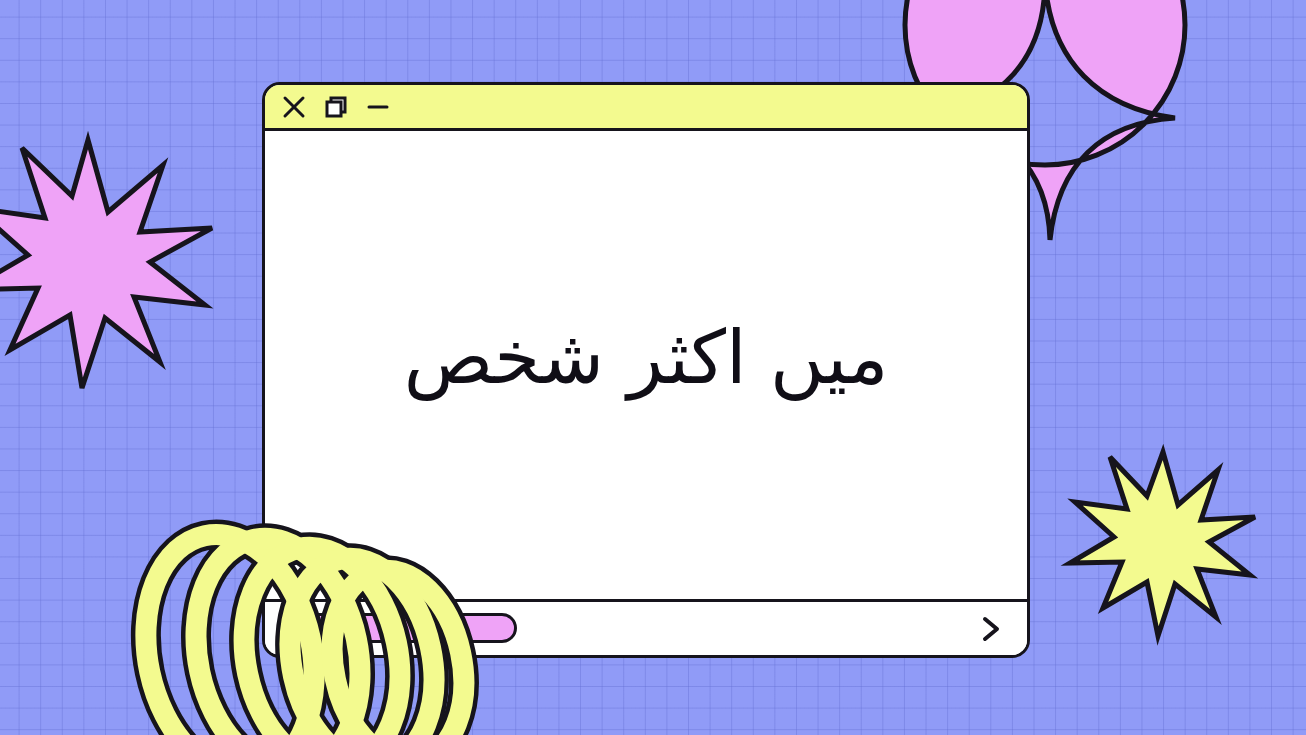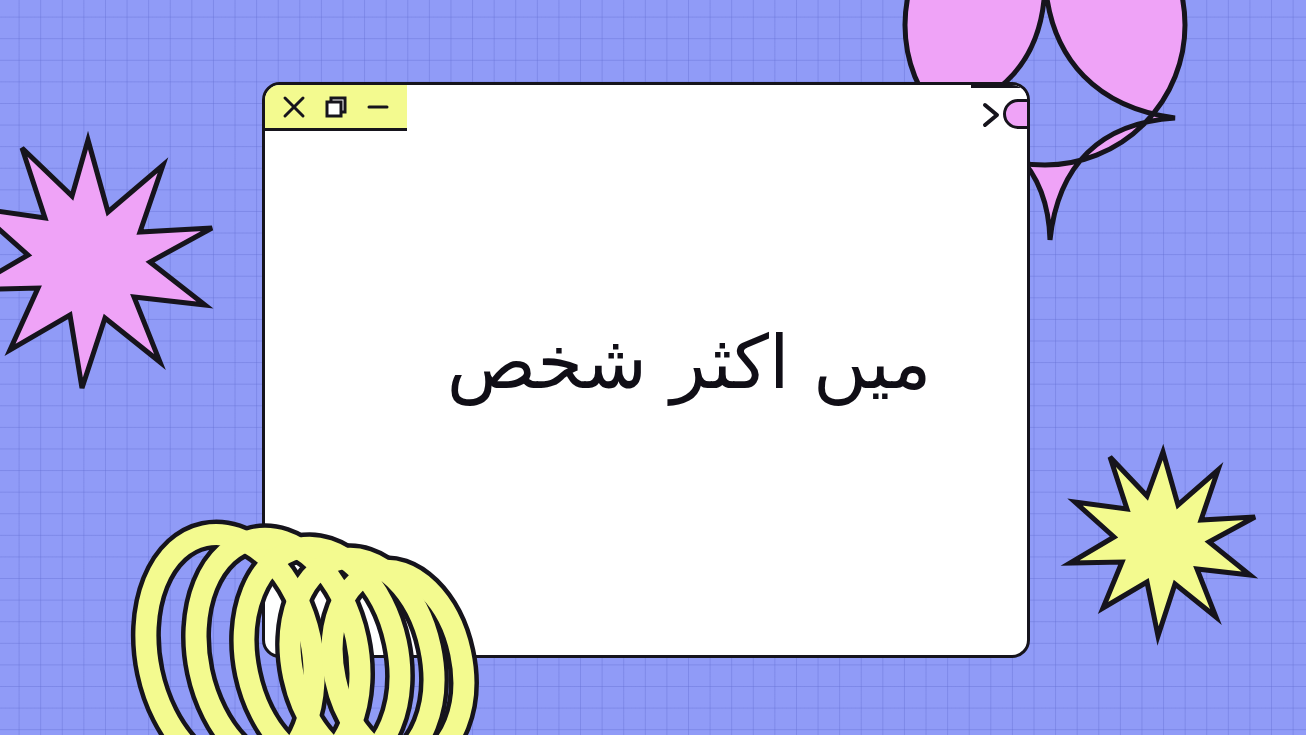--- a/index.html
+++ b/index.html
@@ -46,21 +46,21 @@
     left: 262px;
     top: 82px;
     width: 768px;
     height: 576px;
     z-index: 20;
     border: 3px solid #16141c;
     border-radius: 18px;
     background: #ffffff;
     box-sizing: border-box;
     display: flex;
-    flex-direction: row;
+    flex-direction: column;
     overflow: hidden;
   }
   .titlebar {
     height: 46px;
     flex: 0 0 46px;
     background: #f3fa8f;
     border-bottom: 3px solid #16141c;
     display: flex;
     align-items: center;
     gap: 16px;

